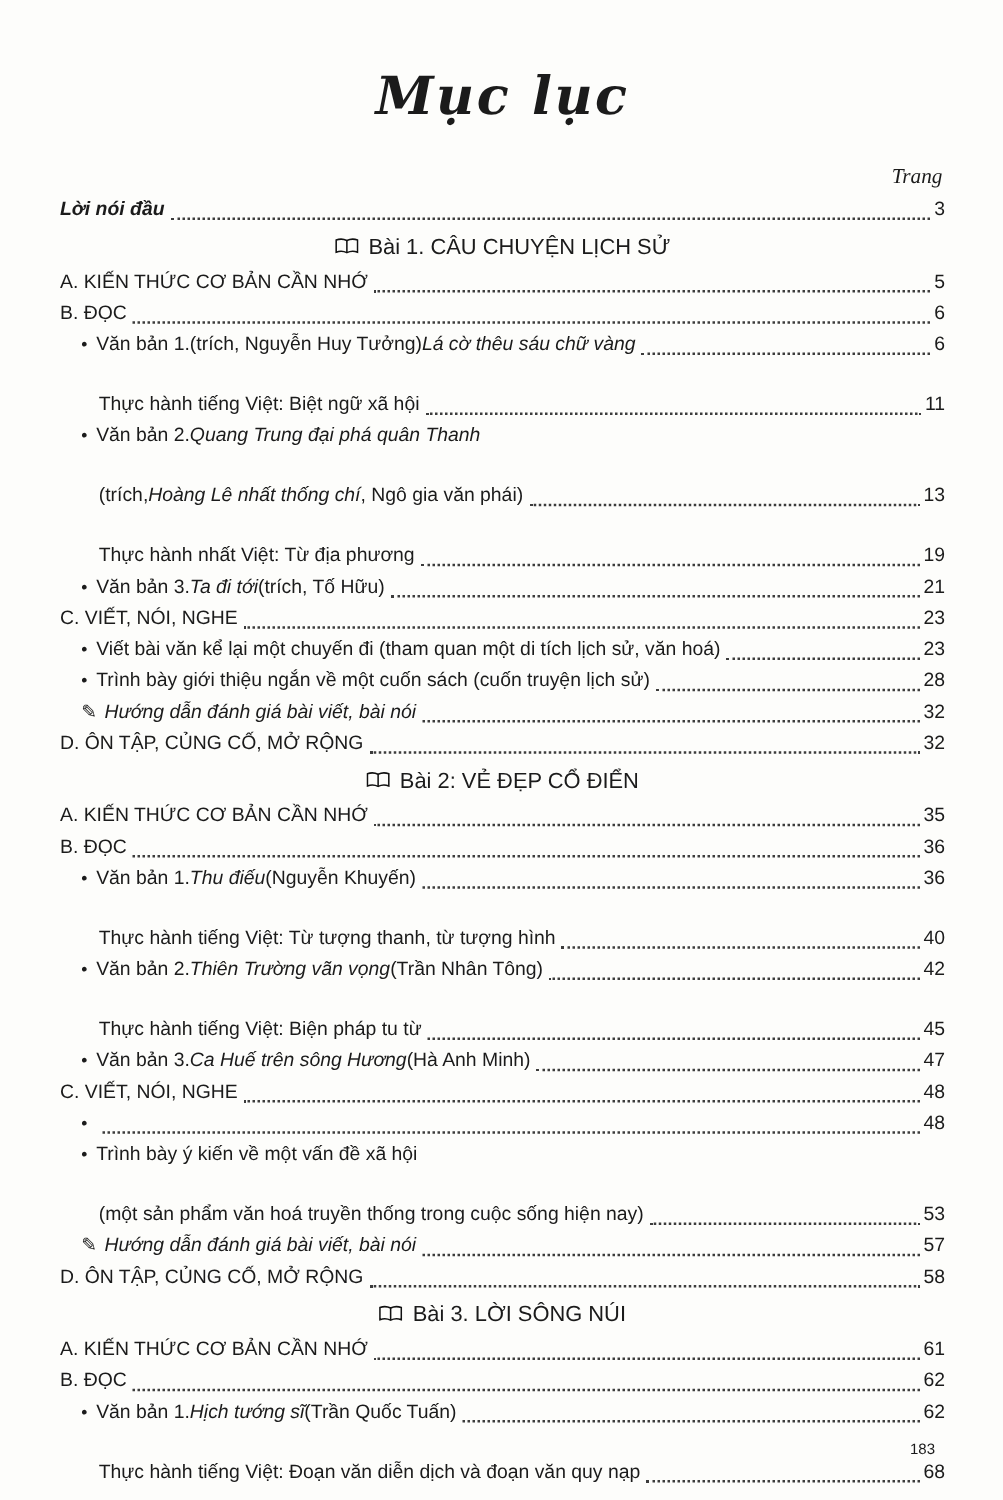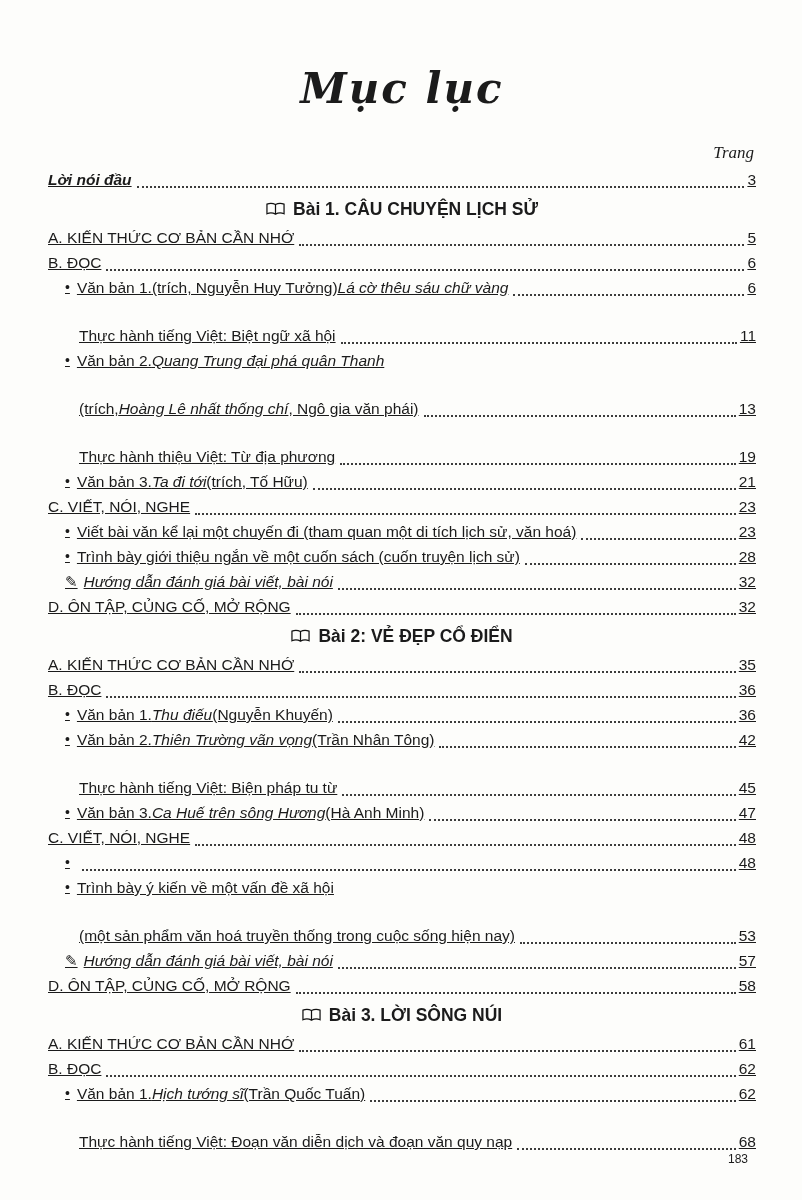--- a/index.html
+++ b/index.html
@@ -13,38 +13,37 @@
   }
   .page { padding:50px 46px 0 48px; }
 
   .title {
     text-align:center;
     font-family:"DejaVu Serif", serif;
     font-style:italic;
     font-weight:bold;
     font-size:42px;
     letter-spacing:2px;
-    margin:14px 0 30px;
+    margin:2px 0 30px;
   }
 
   .trang {
     text-align:right;
     font-family:"Liberation Serif", serif;
     font-style:italic;
     font-size:17px;
     margin:0 2px 4px 0;
   }
 
   .toc-row {
     display:flex;
     align-items:center;
     font-size:15.5px;
     line-height:25px;
     white-space:nowrap;
-    text-decoration:underline;
   }
   .indent1 { padding-left:17px; }
   .indent2 { padding-left:31px;margin-top:23px; }
 
   .seg.it { font-style:italic; }
   .seg.bd { font-weight:bold; }
 
   .bullet { margin-right:7px; font-size:14px; }
   .pencil { margin-right:6px; font-size:15px; }
 
@@ -55,21 +54,21 @@
     margin:0 3px 4px 5px;
     align-self:flex-end;
   }
   .pageref { flex:0 0 auto; }
 
   .toc-section {
     display:flex;
     justify-content:center;
     align-items:center;
     gap:8px;
-    font-weight:bold;
+    font-weight:normal;
     font-size:17.5px;
     line-height:30px;
     margin:2px 0 1px;
   }
   .book-icon svg { display:block; }
 
   .footer {
     position:absolute;
     top:1152px;
     right:54px;
@@ -126,21 +125,21 @@
         <span class="seg it">Quang Trung đại phá quân Thanh</span>
       </div>
       <div class="toc-row indent2">
         <span class="seg">(trích, </span>
         <span class="seg it">Hoàng Lê nhất thống chí</span>
         <span class="seg">, Ngô gia văn phái)</span>
         <span class="dots"></span>
         <span class="pageref">13</span>
       </div>
       <div class="toc-row indent2">
-        <span class="seg">Thực hành thiệu Việt: Từ địa phương</span>
+        <span class="seg">Thực hành nhất Việt: Từ địa phương</span>
         <span class="dots"></span>
         <span class="pageref">19</span>
       </div>
       <div class="toc-row indent1">
         <span class="bullet">•</span>
         <span class="seg">Văn bản 3. </span>
         <span class="seg it">Ta đi tới</span>
         <span class="seg"> (trích, Tố Hữu)</span>
         <span class="dots"></span>
         <span class="pageref">21</span>
@@ -193,20 +192,25 @@
         <span class="pageref">36</span>
       </div>
       <div class="toc-row indent1">
         <span class="bullet">•</span>
         <span class="seg">Văn bản 1. </span>
         <span class="seg it">Thu điếu</span>
         <span class="seg"> (Nguyễn Khuyến)</span>
         <span class="dots"></span>
         <span class="pageref">36</span>
       </div>
+      <div class="toc-row indent2">
+        <span class="seg">Thực hành tiếng Việt: Từ tượng thanh, từ tượng hình</span>
+        <span class="dots"></span>
+        <span class="pageref">40</span>
+      </div>
       <div class="toc-row indent1">
         <span class="bullet">•</span>
         <span class="seg">Văn bản 2. </span>
         <span class="seg it">Thiên Trường vãn vọng</span>
         <span class="seg"> (Trần Nhân Tông)</span>
         <span class="dots"></span>
         <span class="pageref">42</span>
       </div>
       <div class="toc-row indent2">
         <span class="seg">Thực hành tiếng Việt: Biện pháp tu từ</span>

